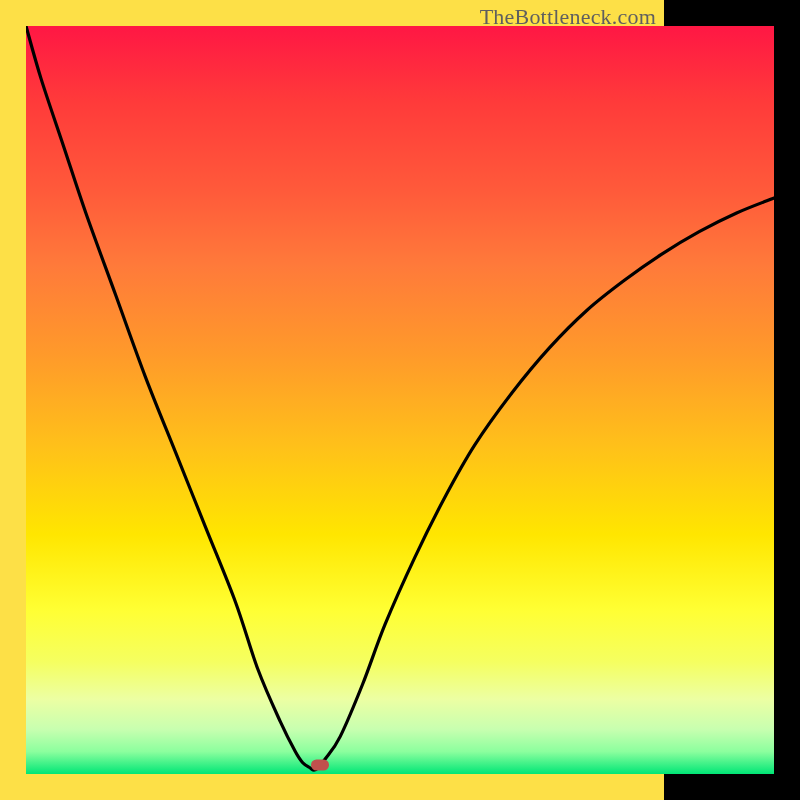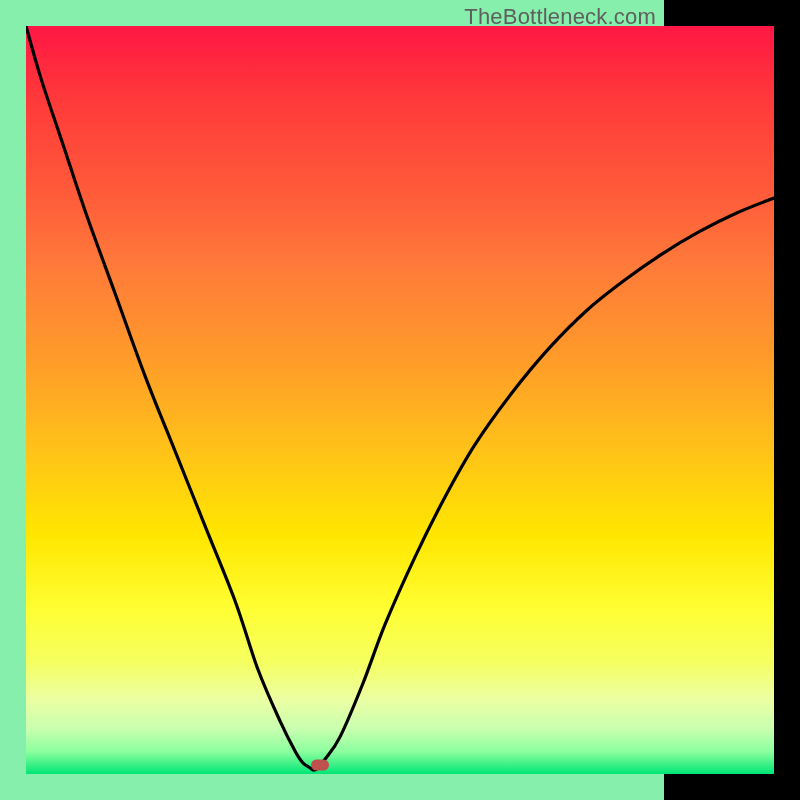--- a/index.html
+++ b/index.html
@@ -8,21 +8,22 @@
     width: 800px;
     height: 800px;
     background: #000;
     overflow: hidden;
     font-family: Arial, Helvetica, sans-serif;
   }
   .outer {
     position: relative;
     width: 664px;
     height: 800px;
-    background: #86efac;
+    background: #fde047;
+    font-family: Liberation Serif, serif;
   }
   .plot-area {
     position: absolute;
     left: 26px;
     top: 26px;
     width: 748px;
     height: 748px;
     background: linear-gradient(
       to bottom,
       #ff1744 0%,

